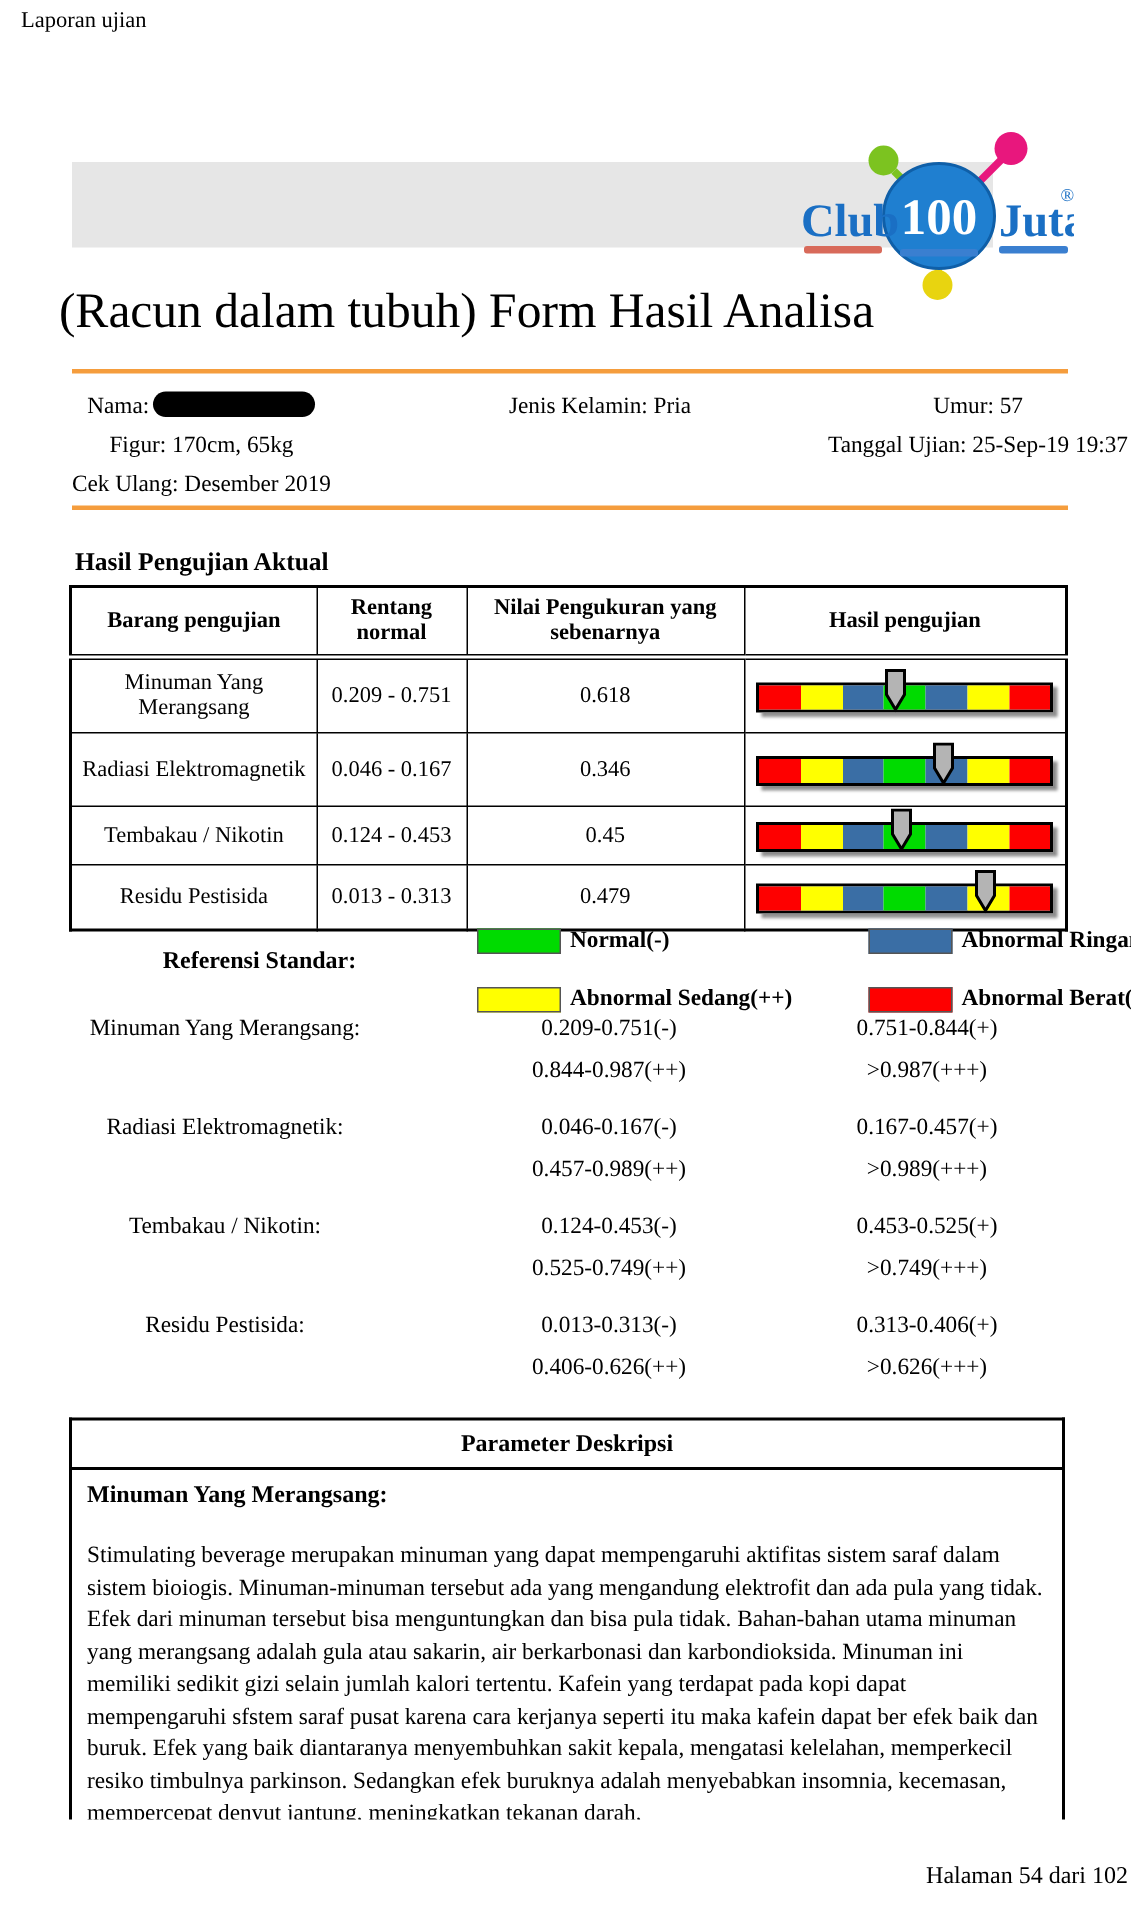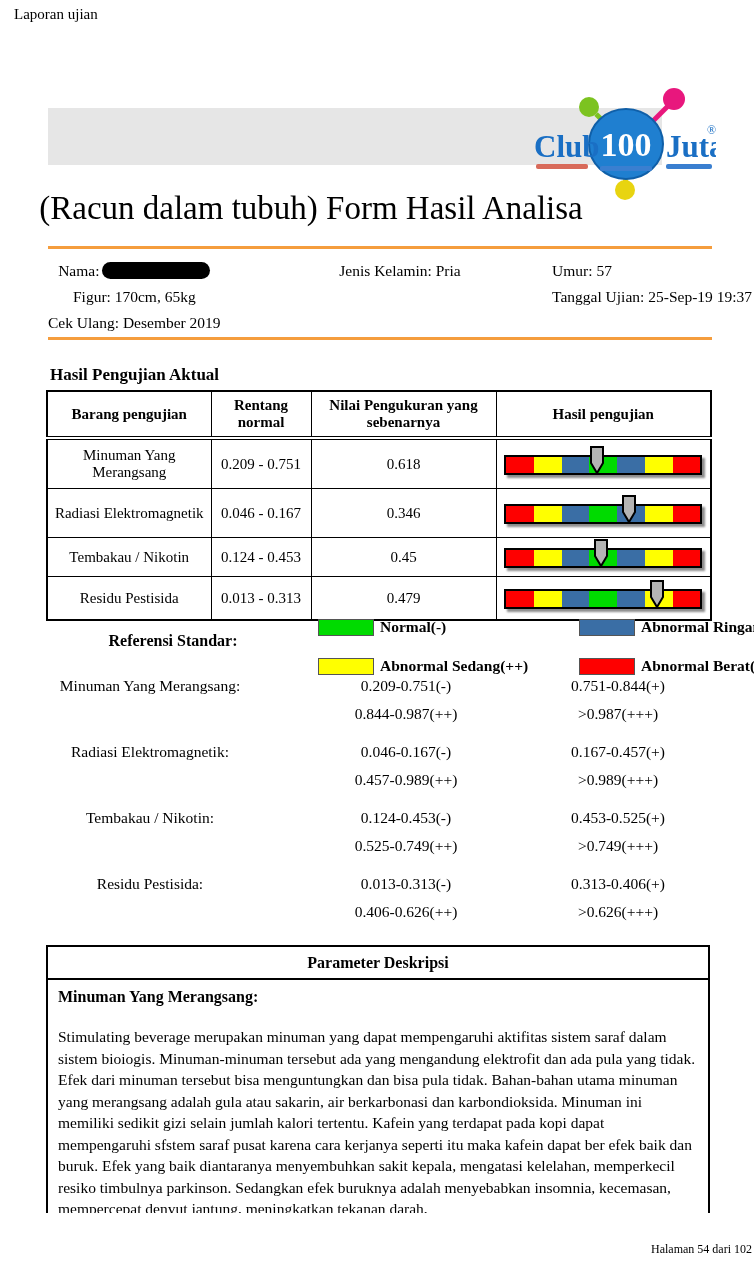--- a/index.html
+++ b/index.html
@@ -12,21 +12,21 @@
   #logo{position:absolute;top:84px;left:526px;width:190px;height:116px;}
 
   #title{position:absolute;top:190px;left:0;width:622px;text-align:center;font-size:33px;}
 
   .orange-rule{position:absolute;left:48px;width:664px;height:3px;background:#f59d3d;}
   #rule1{top:246px;} #rule2{top:337px;}
 
   .pinfo{position:absolute;font-size:15.5px;line-height:26px;}
   #pinfo-left{top:258px;left:48px;text-align:center;}
   #pinfo-center{top:258px;left:290px;width:220px;text-align:center;}
-  #pinfo-right{top:258px;right:2px;text-align:left;}
+  #pinfo-right{top:258px;right:2px;text-align:center;}
   .redact{display:inline-block;width:108px;height:17px;background:#000;border-radius:9px;vertical-align:-3px;margin-left:3px;}
 
   #section-title{position:absolute;top:365px;left:50px;font-size:17px;font-weight:bold;}
 
   #results-table{position:absolute;top:390px;left:46px;width:664px;border-collapse:collapse;table-layout:fixed;}
   #results-table th,#results-table td{border:1.5px solid #000;text-align:center;font-size:15px;padding:2px 4px;}
   #results-table{border:2px solid #000;}
   #results-table th{font-weight:bold;height:40px;border-bottom:4px double #000;}
   #results-table col.c1{width:164px;} #results-table col.c2{width:100px;}
   #results-table col.c3{width:185px;} #results-table col.c4{width:215px;}
@@ -50,21 +50,21 @@
   .ref-row{display:grid;grid-template-columns:300px 212px 212px;line-height:28px;font-size:15.5px;}
   .ref-name{text-align:center;}
   .ref-val{text-align:center;}
 
   #desc-box{position:absolute;top:945px;left:46px;width:664px;height:268px;
             border:2px solid #000;border-bottom:none;overflow:hidden;box-sizing:border-box;}
   .desc-header{text-align:center;font-weight:bold;font-size:16px;padding:7px 0 6px 0;border-bottom:2px solid #000;}
   .desc-subject{font-weight:bold;font-size:16px;padding:8px 10px 0 10px;}
   .desc-body{font-size:15.5px;line-height:21.5px;padding:20px 10px 0 10px;text-align:left;}
 
-  #footer{position:absolute;top:1242px;right:2px;font-size:12px;font-family:Liberation Serif, serif;}
+  #footer{position:absolute;top:1242px;right:2px;font-size:16px;font-family:Liberation Serif, serif;}
 </style>
 </head>
 <body>
 
 <div class="page">
 
   <div id="label-top">Laporan ujian</div>
 
   <div id="banner"></div>
 

